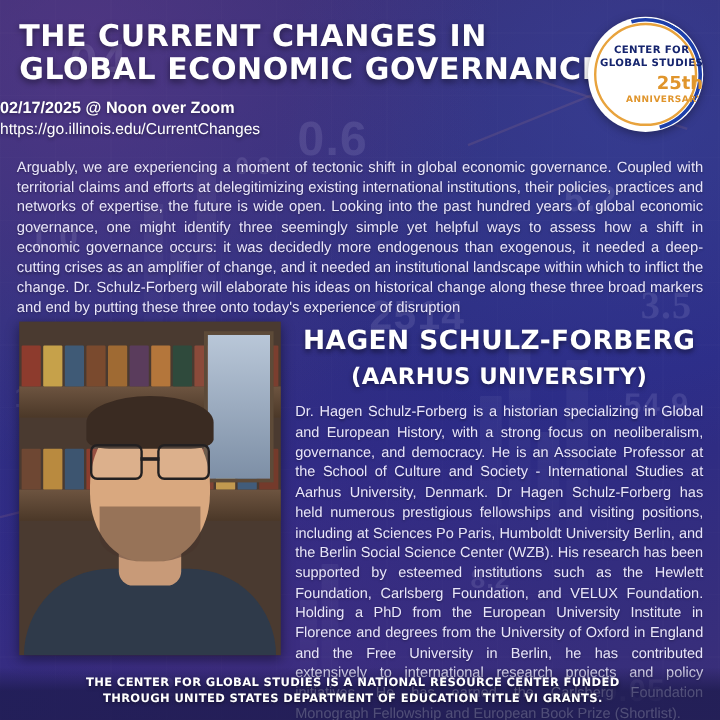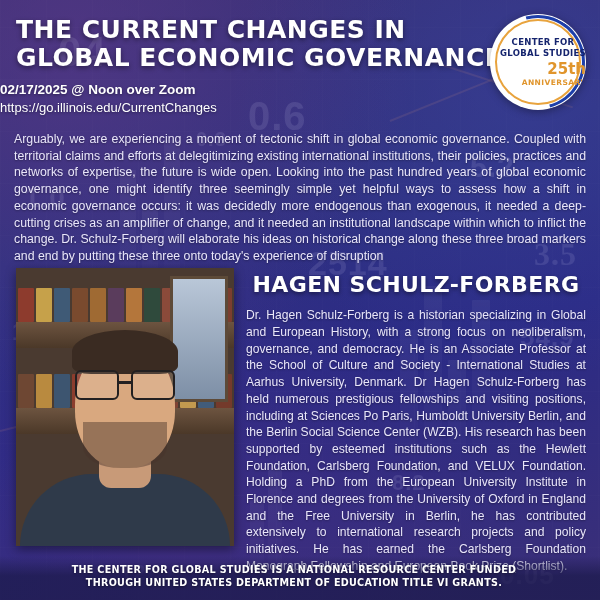--- a/index.html
+++ b/index.html
@@ -436,20 +436,21 @@
     <div class="pt-hair"></div>
     <div class="pt-glasses">
       <span class="l"></span>
         <b></b>
         <span class="r"></span>
     </div>
   </div>
 
   <div class="speaker-block">
     <div class="speaker-name">Hagen Schulz-Forberg</div>
+    <div class="speaker-affil">(Aarhus University)</div>
     <div class="bio">Dr. Hagen Schulz-Forberg is a historian specializing in Global and European History, with a strong focus on neoliberalism, governance, and democracy. He is an Associate Professor at the School of Culture and Society - International Studies at Aarhus University, Denmark. Dr Hagen Schulz-Forberg has held numerous prestigious fellowships and visiting positions, including at Sciences Po Paris, Humboldt University Berlin, and the Berlin Social Science Center (WZB). His research has been supported by esteemed institutions such as the Hewlett Foundation, Carlsberg Foundation, and VELUX Foundation. Holding a PhD from the European University Institute in Florence and degrees from the University of Oxford in England and the Free University in Berlin, he has contributed extensively to international research projects and policy initiatives. He has earned the Carlsberg Foundation Monograph Fellowship and European Book Prize (Shortlist).</div>
   </div>
 
   <div class="footer">
     <div class="footer-text">The Center for Global Studies is a National Resource Center funded</div>
     <div class="footer-text">through United States Department of Education Title VI grants.</div>
   </div>
 
 </div>
 

